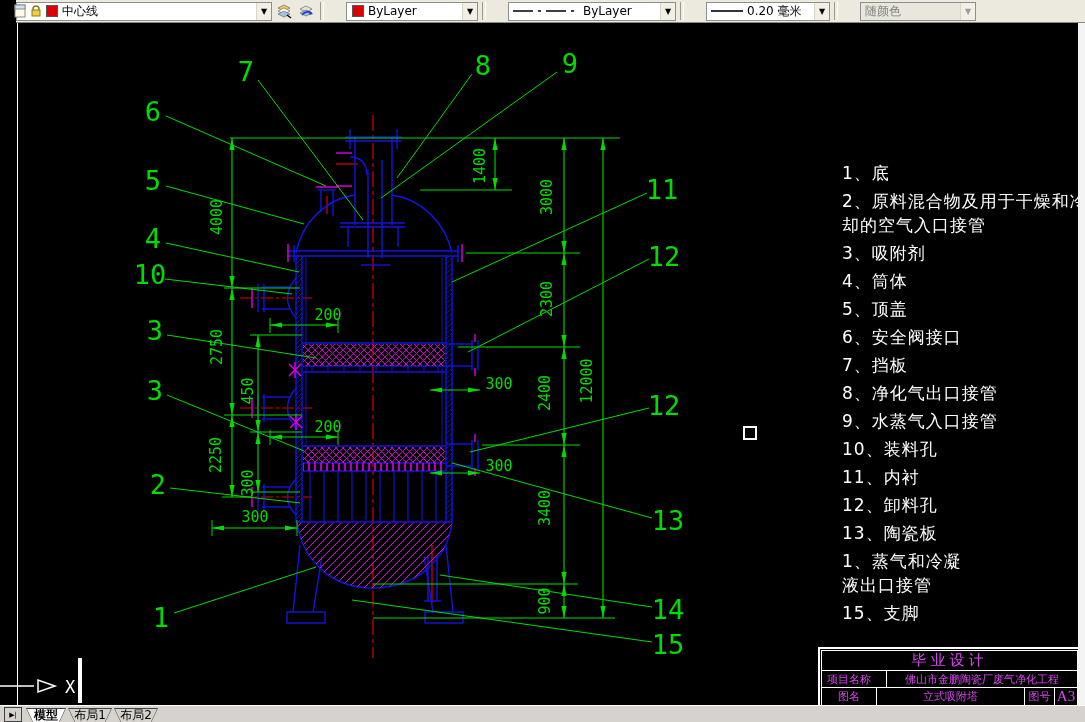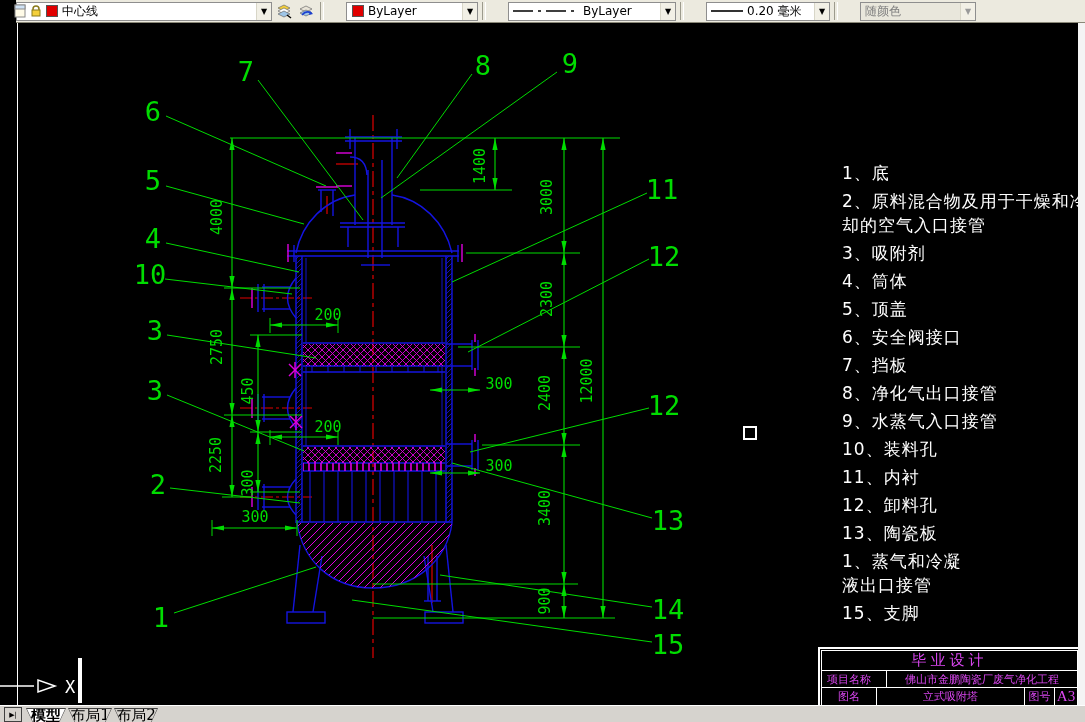--- a/index.html
+++ b/index.html
@@ -62,21 +62,21 @@
     display:flex;align-items:center;justify-content:center;font-size:7px;color:#000;
   }
   .tab{position:relative;height:15px;margin-left:2px;}
   .tab .shape{
     position:absolute;inset:0;background:#404040;
     clip-path:polygon(0 0,100% 0,calc(100% - 7px) 100%,7px 100%);
   }
   .tab .face{
     position:absolute;inset:1px;background:#d6d3ce;
     clip-path:polygon(0 0,100% 0,calc(100% - 6px) 100%,6px 100%);
-    display:flex;align-items:center;justify-content:center;font-size:15px;color:#000;
+    display:flex;align-items:center;justify-content:center;font-size:12px;color:#000;
   }
   .tab.active .face{background:#fff;font-weight:bold;}
   
   .pickbox{position:absolute;left:743px;top:426px;width:10px;height:10px;border:2px solid #fff;z-index:20;}
   .cursor-bar{position:absolute;left:78px;top:658px;width:4px;height:45px;background:#fff;z-index:20;}
 </style>
 </head>
 <body>
 
 <svg class="cad" width="1085" height="722" viewBox="0 0 1085 722">

